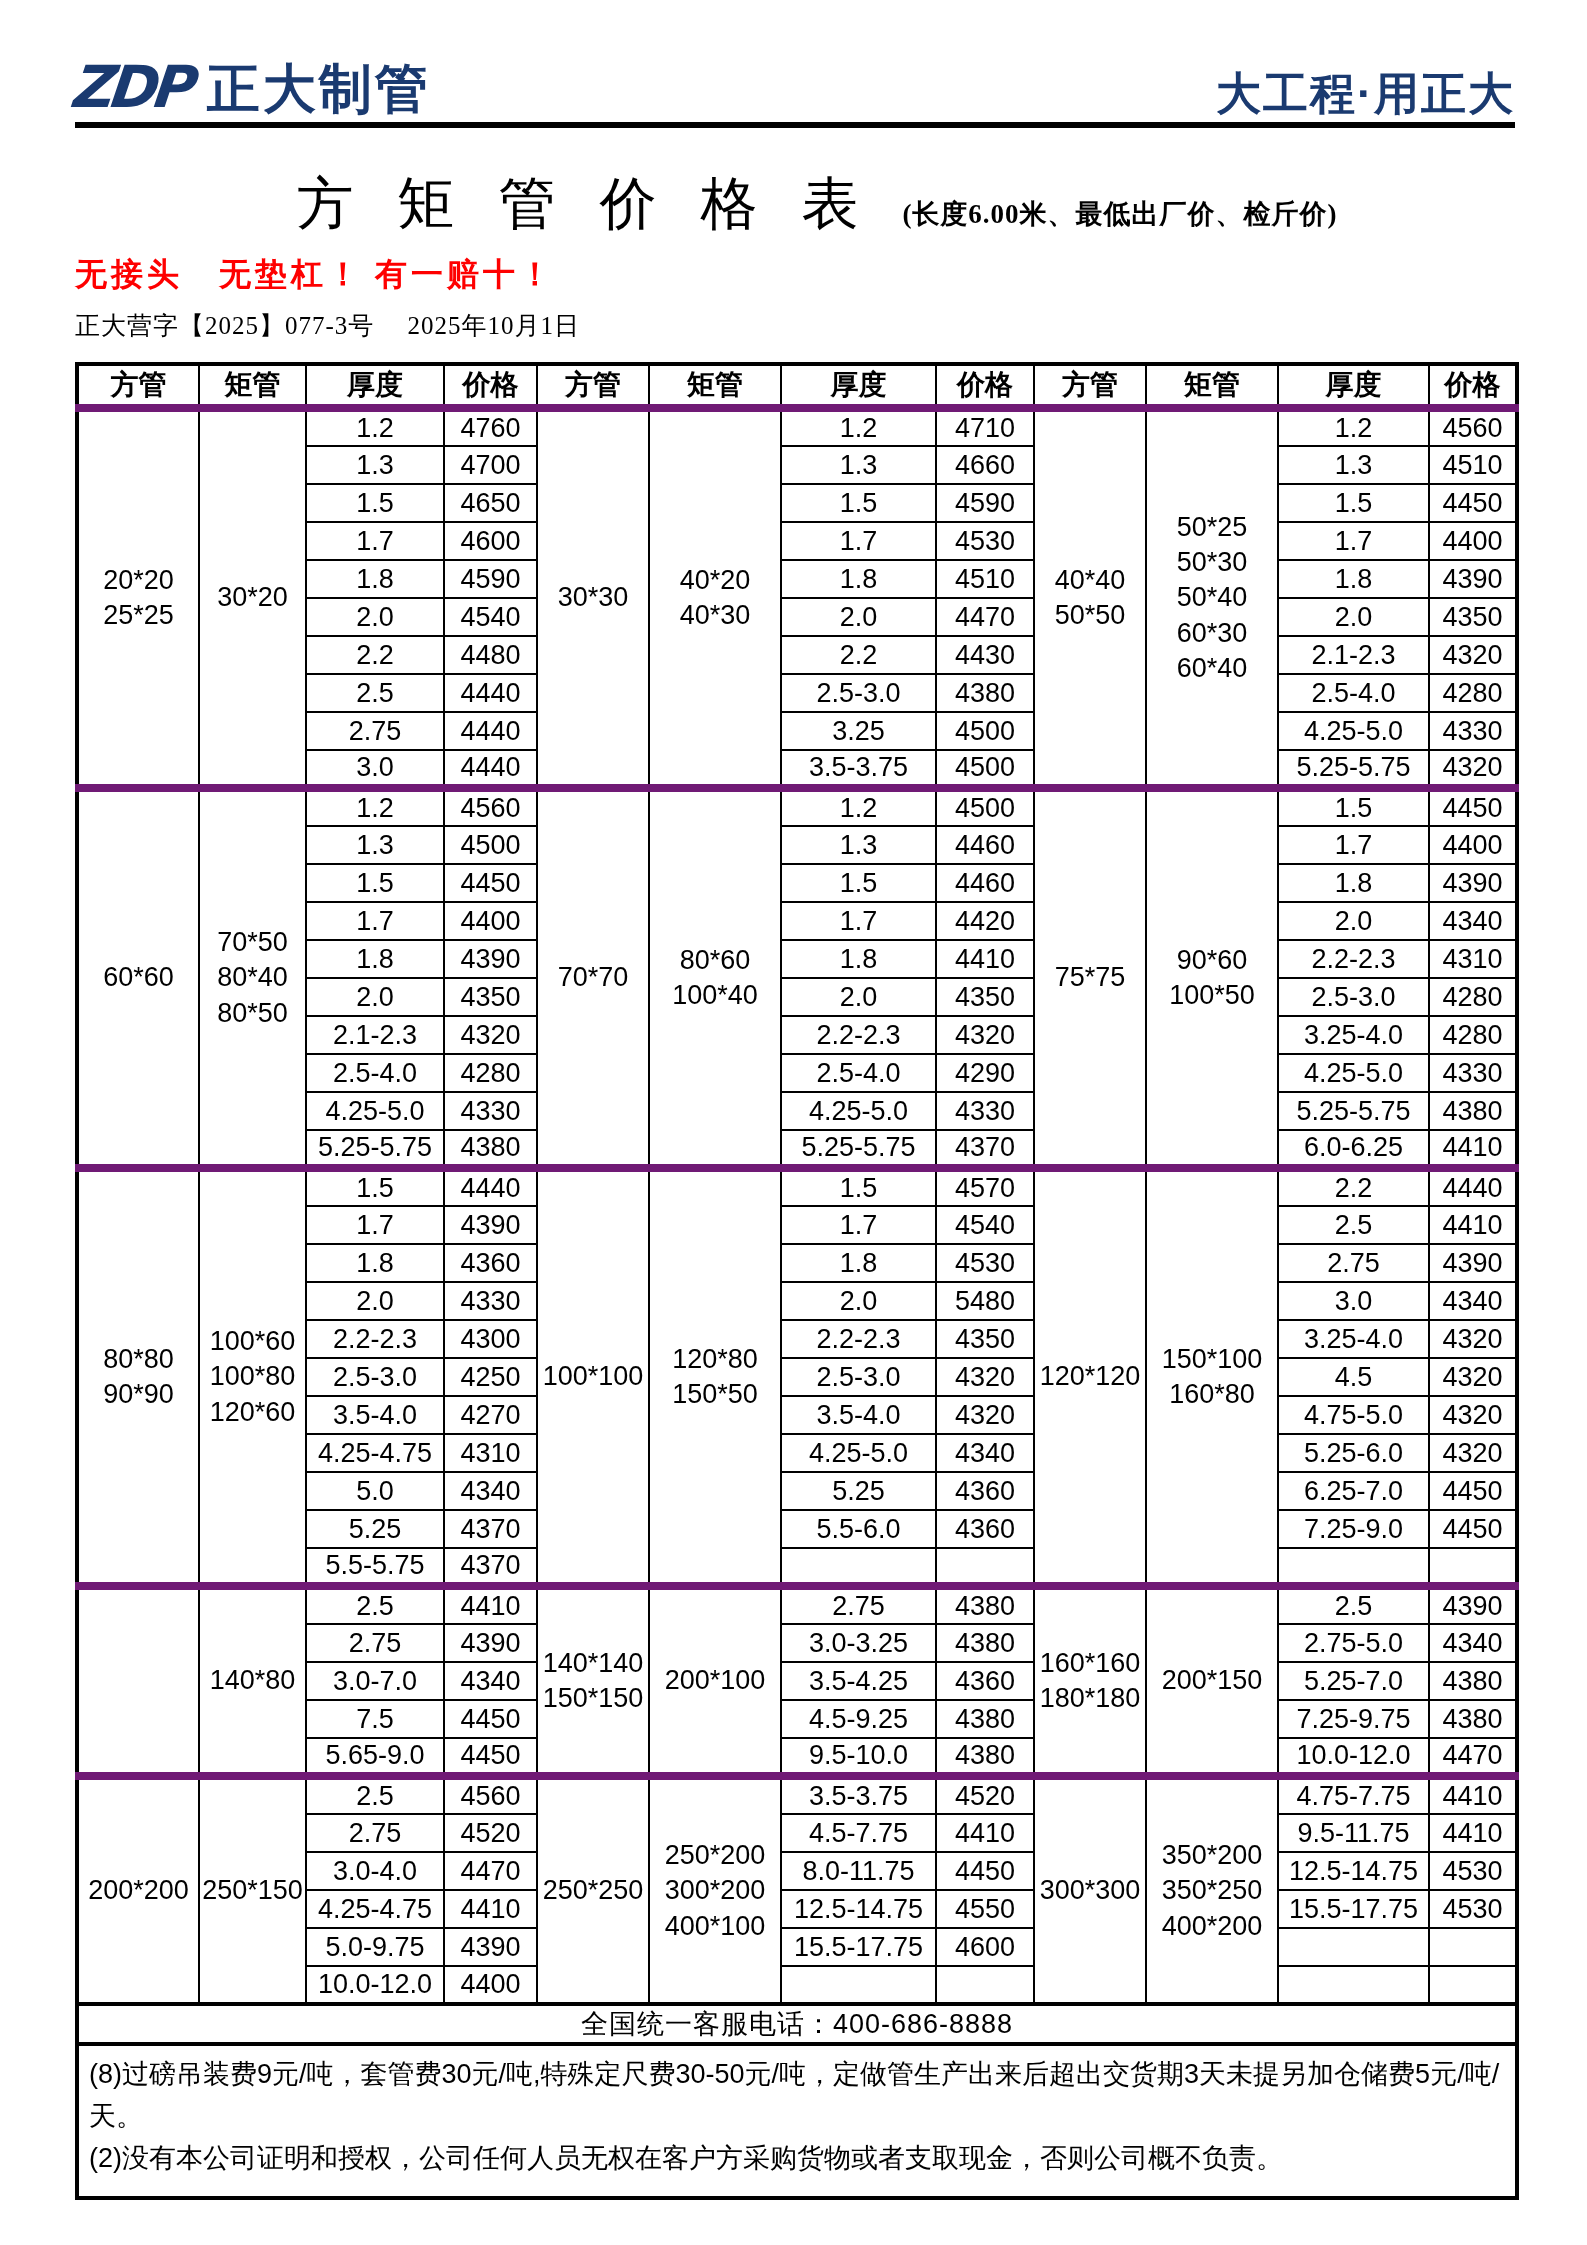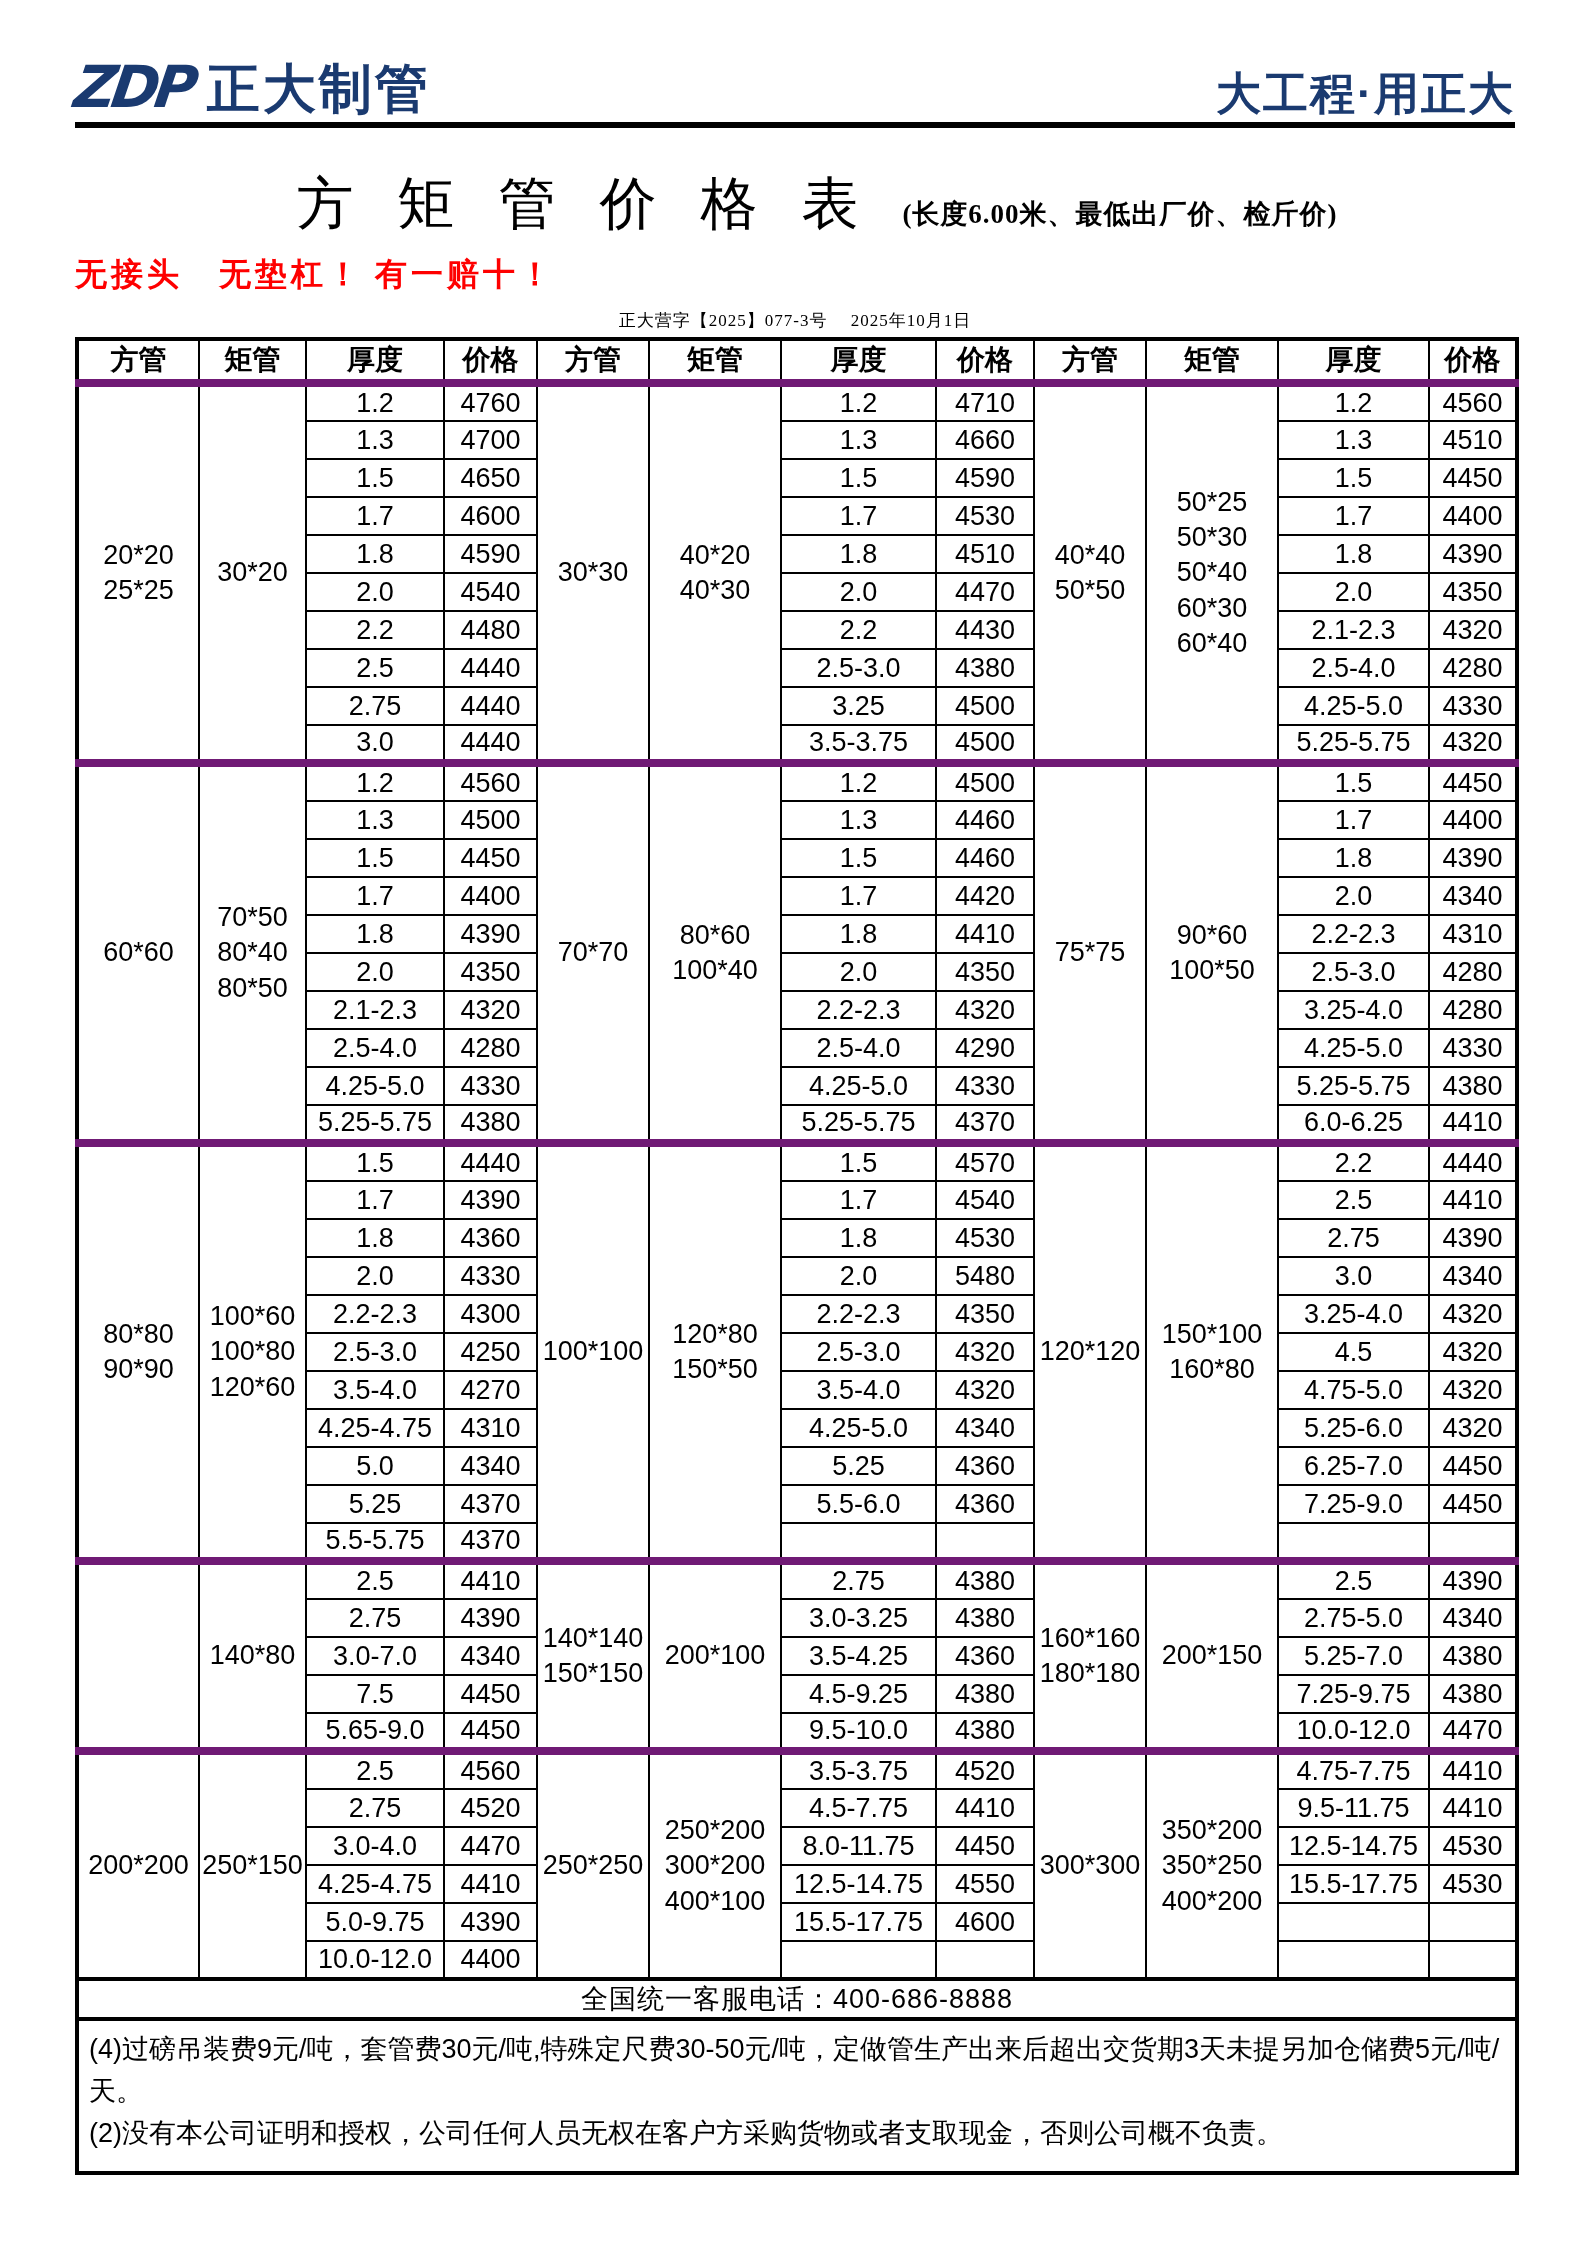--- a/index.html
+++ b/index.html
@@ -45,22 +45,22 @@
   .main-title{
     font-size:57px;font-weight:normal;
     letter-spacing:44px;padding-left:44px;
   }
   .title-note{font-size:27px;font-weight:bold;letter-spacing:1px;}
   .red-slogan{
     text-align:left;margin-top:10px;
     color:var(--red);font-size:32px;font-weight:bold;letter-spacing:4px;
   }
   .doc-line{
-    text-align:center;font-size:17px;
-    margin-top:12px;margin-bottom:5px;letter-spacing:1px;
+    text-align:left;font-size:25px;
+    margin-top:12px;margin-bottom:20px;letter-spacing:1px;
   }
 
   
   table.grid{
     border-collapse:collapse;table-layout:fixed;
     width:1440px;border:4px solid #000;
   }
   .grid th,.grid td{
     border:2px solid #000;text-align:center;vertical-align:middle;
     padding:0;overflow:hidden;
@@ -514,20 +514,20 @@
           <td></td>
           <td></td>
         </tr>
       </tbody>
     <tbody>
       <tr>
         <td colspan="12" class="phone"><span>全国统一客服电话：</span><span class="phone-num">400-686-8888</span></td>
       </tr>
       <tr>
         <td colspan="12" class="notes">
-          <div>(4)过磅吊装费9元/吨，套管费30元/吨,特殊定尺费30-50元/吨，定做管生产出来后超出交货期3天未提另加仓储费5元/吨/天。</div>
+          <div>(8)过磅吊装费9元/吨，套管费30元/吨,特殊定尺费30-50元/吨，定做管生产出来后超出交货期3天未提另加仓储费5元/吨/天。</div>
           <div>(2)没有本公司证明和授权，公司任何人员无权在客户方采购货物或者支取现金，否则公司概不负责。</div>
         </td>
       </tr>
     </tbody>
   </table>
 
 </div>
 
 </body></html>

